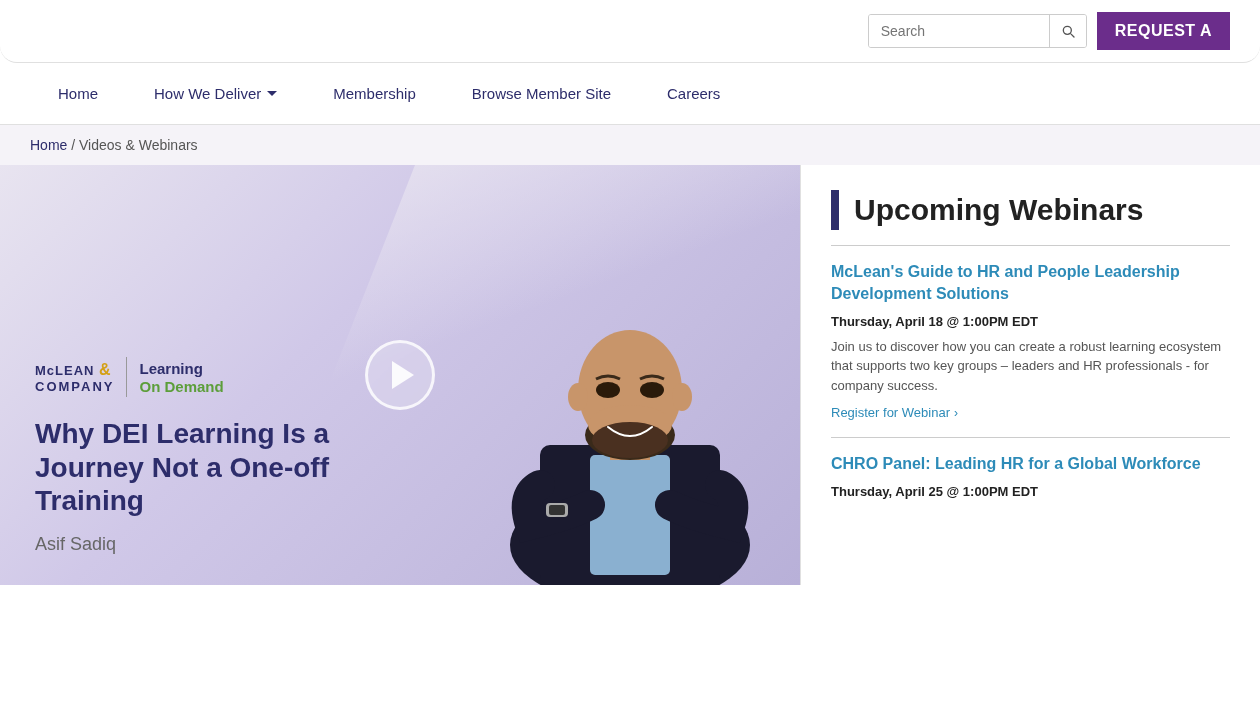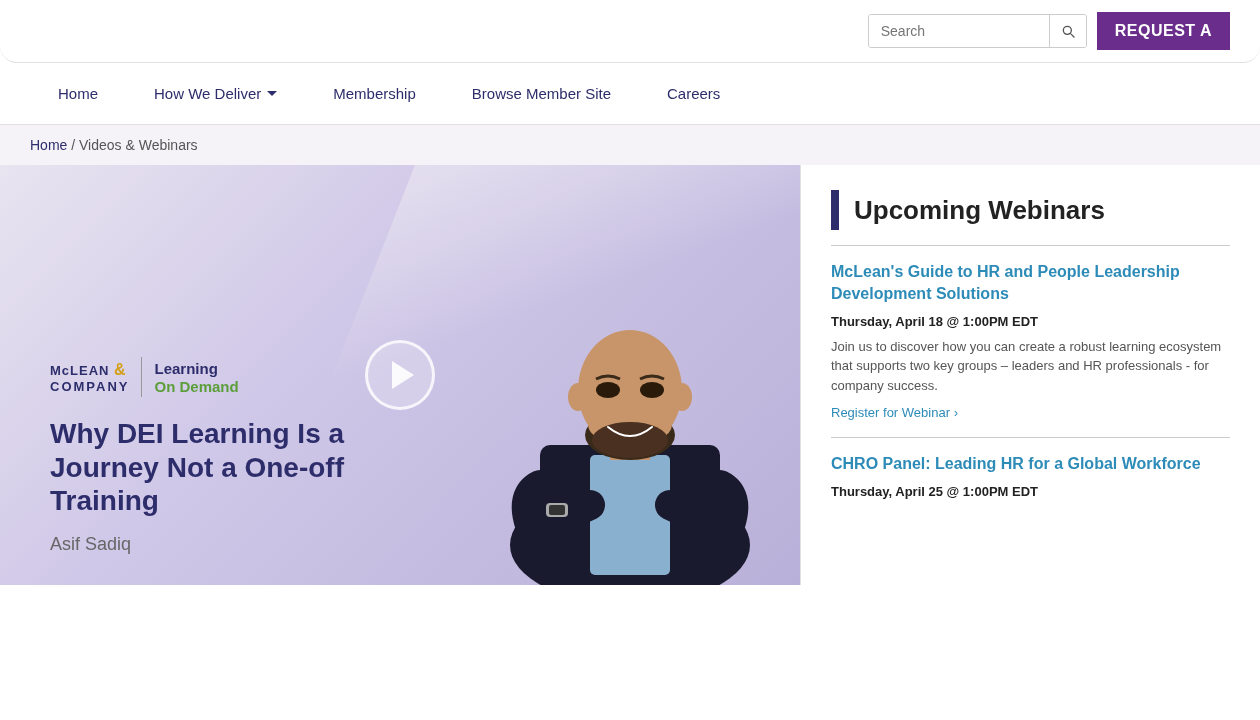--- a/index.html
+++ b/index.html
@@ -117,21 +117,21 @@
       min-height: 420px;
       display: flex;
       flex-direction: column;
       justify-content: flex-end;
       overflow: hidden;
     }
 
     .video-panel-inner {
       position: relative;
       z-index: 2;
-      padding: 30px 50px;
+      padding: 30px 35px;
     }
 
     .logo-area {
       display: flex;
       align-items: center;
       gap: 12px;
       margin-bottom: 20px;
     }
     .mclean-logo {
       display: flex;
@@ -242,21 +242,21 @@
       margin-bottom: 15px;
     }
     .webinar-accent-bar {
       width: 8px;
       height: 40px;
       background: #2d2d6b;
       margin-right: 15px;
       flex-shrink: 0;
     }
     .upcoming-webinars-title {
-      font-size: 26px;
+      font-size: 30px;
       font-weight: 700;
       color: #222;
     }
 
     .webinar-divider {
       border: none;
       border-top: 1px solid #ccc;
       margin: 15px 0;
     }
 

